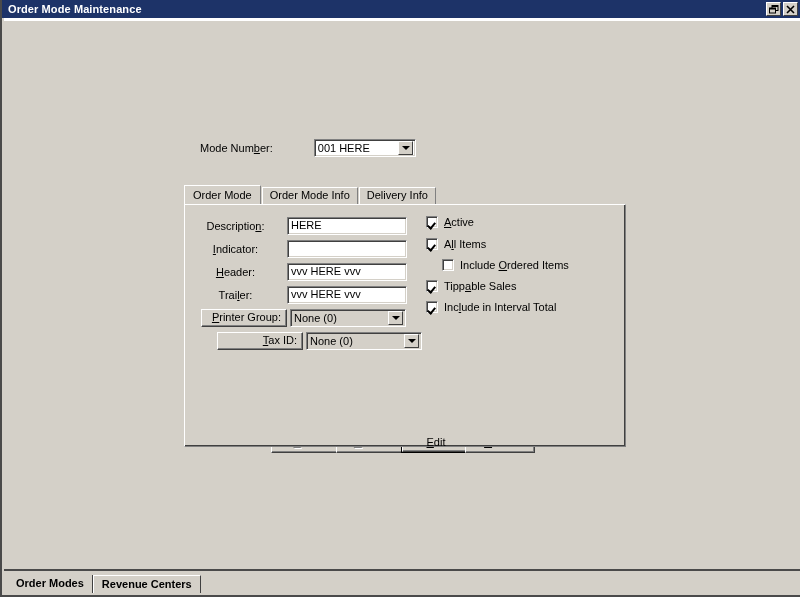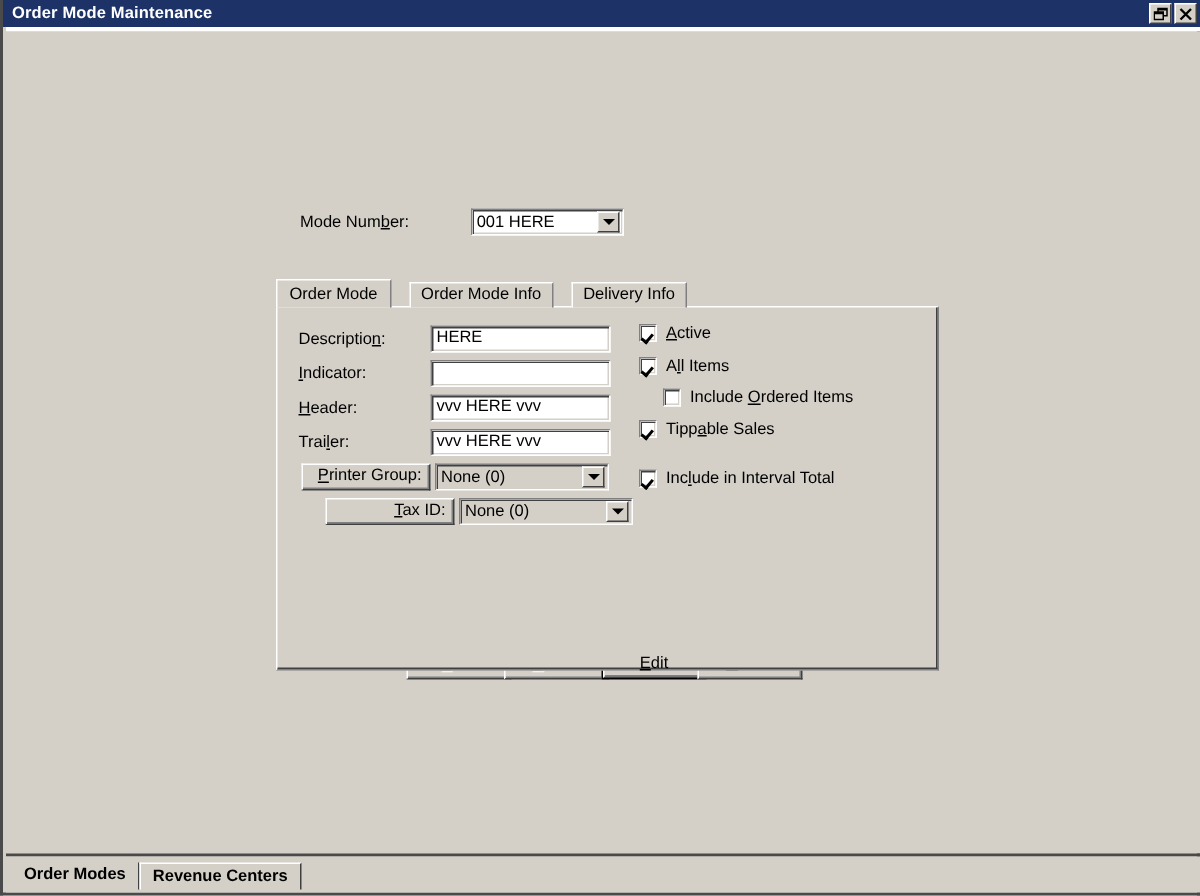--- a/index.html
+++ b/index.html
@@ -152,23 +152,22 @@
     border-top: 4px solid #000000;
   }
 
   
   #tabstrip {
     position: absolute;
     left: 180px;
     top: 166px;
     height: 18px;
     display: flex;
-    align-items: center;
+    align-items: flex-start;
     z-index: 3;
-    gap: 11px;
   }
   .tab {
     box-sizing: border-box;
     height: 17px;
     padding: 0 7px;
     font-size: 11px;
     line-height: 15px;
     background: #d4d0c8;
     border-top: 1px solid #ffffff;
     border-left: 1px solid #ffffff;
@@ -212,21 +211,21 @@
 
   
   .field-row {
     position: absolute;
     display: flex;
     align-items: center;
     height: 18px;
   }
   .field-label {
     width: 88px;
-    text-align: left;
+    text-align: center;
     padding-right: 15px;
     font-size: 11px;
     white-space: nowrap;
     box-sizing: border-box;
   }
   .textbox {
     box-sizing: border-box;
     width: 120px;
     height: 18px;
     background: #ffffff;
@@ -482,21 +481,21 @@
         <div class="cb-row" style="left:257px; top:54px;">
           <span class="checkbox"></span>
           <span class="cb-label">Include <span class="mn">O</span>rdered Items</span>
         </div>
 
         <div class="cb-row" style="left:241px; top:75px;">
           <span class="checkbox checked"></span>
           <span class="cb-label">Tipp<span class="mn">a</span>ble Sales</span>
         </div>
 
-        <div class="cb-row" style="left:241px; top:96px;margin-top:12px;">
+        <div class="cb-row" style="left:241px; top:96px;">
           <span class="checkbox checked"></span>
           <span class="cb-label">Inc<span class="mn">l</span>ude in Interval Total</span>
         </div>
 
       </div>
     </div>
 
     <div class="action-btn disabled" style="left:267px; top:411px;">
       <span class="btn-text"><span class="mn">S</span>ave</span>
     </div>

